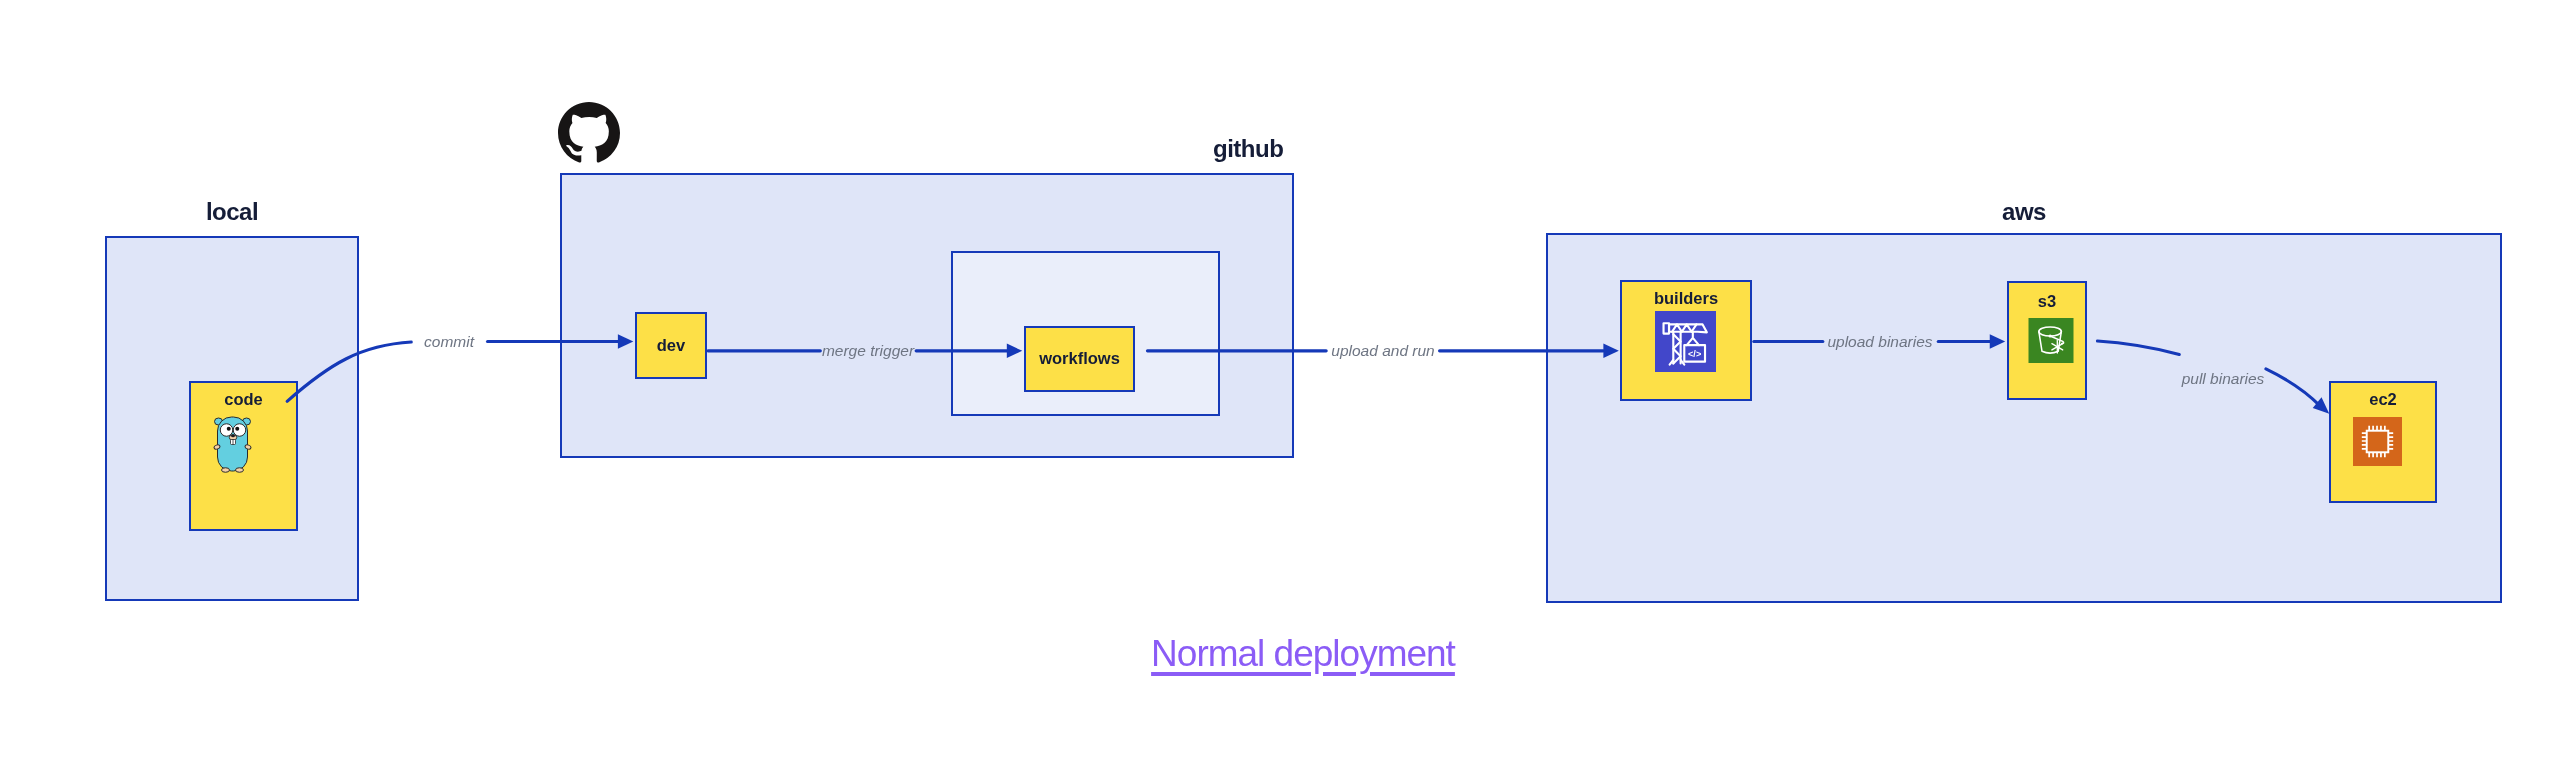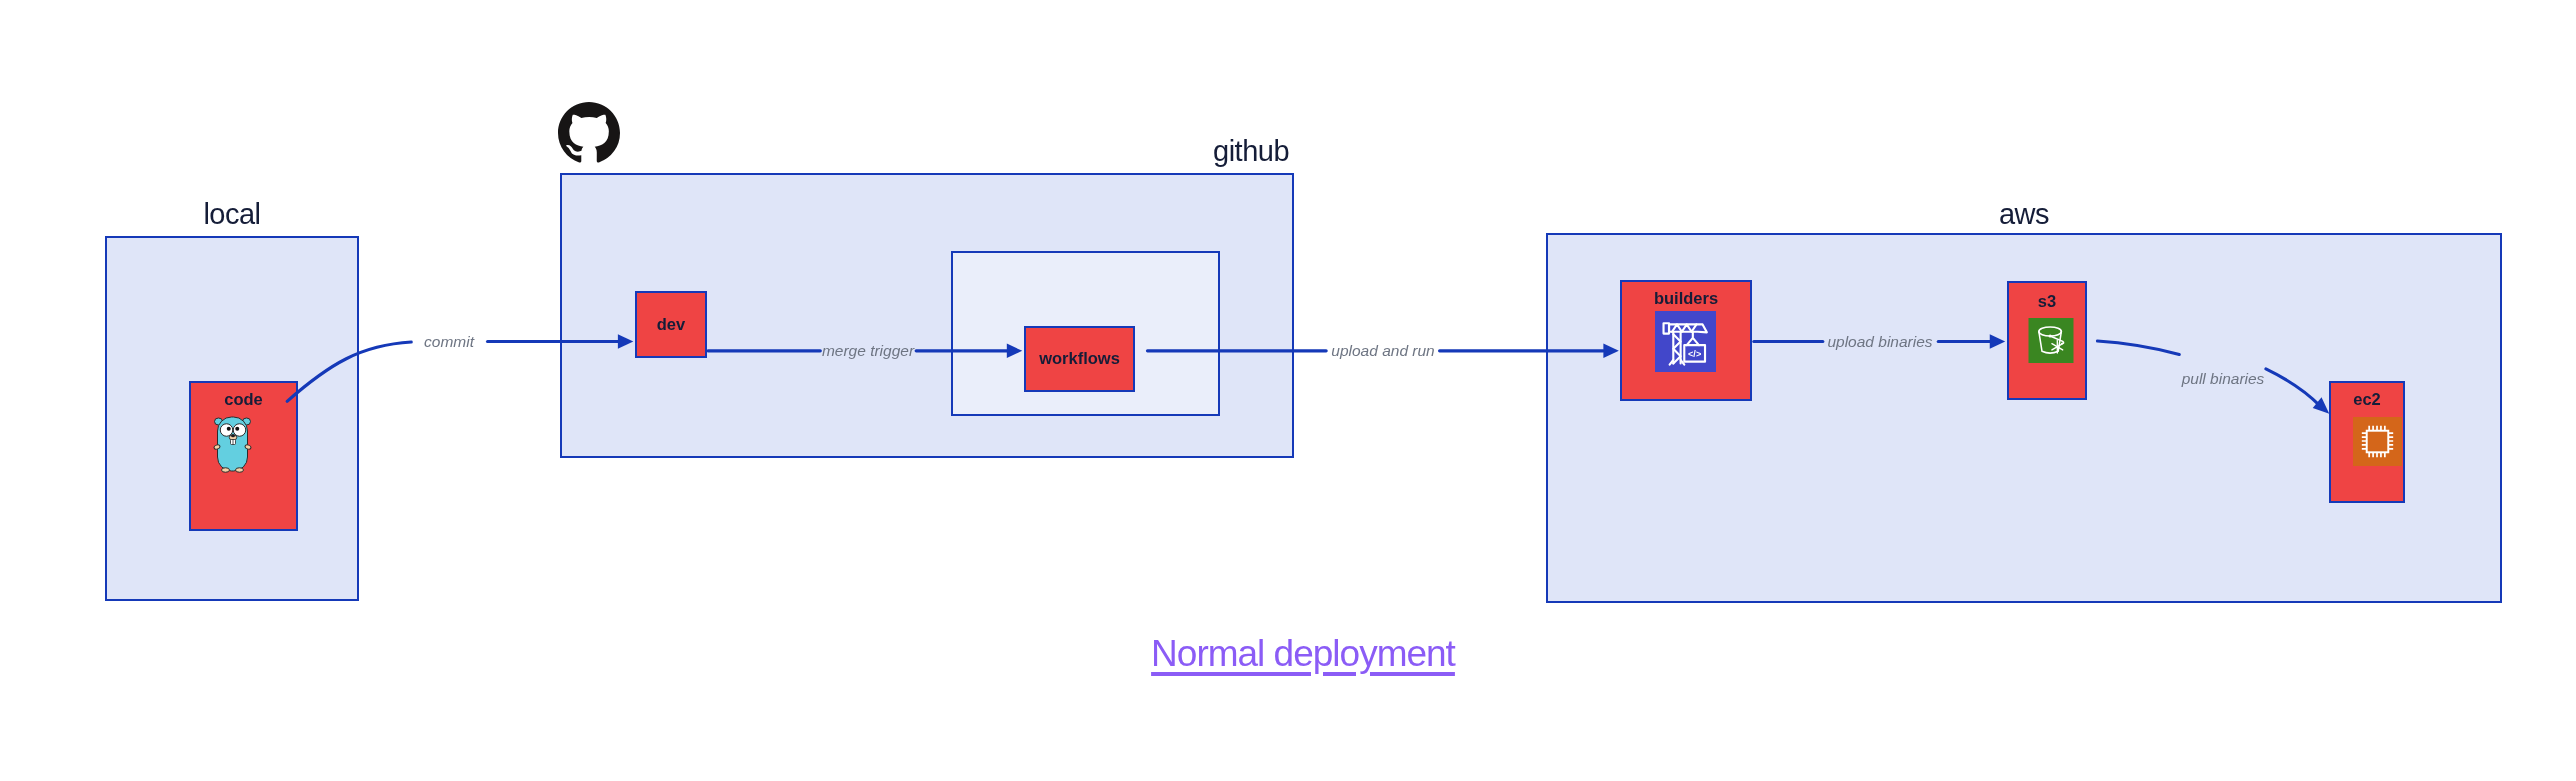--- a/index.html
+++ b/index.html
@@ -6,26 +6,26 @@
   #canvas{
     position:relative;width:2604px;height:781px;background:#ffffff;
     font-family:"Liberation Sans",sans-serif;overflow:hidden;
   }
   .section{
     position:absolute;box-sizing:border-box;
     background:#dfe5f8;border:2.1px solid #1539b8;
   }
   .node{
     position:absolute;box-sizing:border-box;
-    background:#ef4444;border:2.1px solid #1539b8;
+    background:#fde047;border:2.1px solid #1539b8;
   }
   .master{background:#eaeefa;}
   .section-label{
-    position:absolute;color:#151d38;font-size:29px;letter-spacing:-0.5px;
-    white-space:nowrap;line-height:1.05;
+    position:absolute;color:#151d38;font-size:24px;letter-spacing:-0.5px;
+    white-space:nowrap;line-height:1.05;font-weight:bold;
   }
   .centered{transform:translateX(-50%);}
   .node-label{
     position:absolute;left:0;right:0;text-align:center;
     color:#151d38;font-size:16.5px;font-weight:bold;white-space:nowrap;
   }
   .node-label.toppad{top:7.2px;}
   .node-label.middle{top:50%;transform:translateY(-54%);}
   .edge-label{
     position:absolute;color:#6e7583;font-size:15.5px;font-style:italic;
@@ -80,21 +80,21 @@
     </g>
     <circle cx="30.5" cy="27.5" r="4" fill="#111111"></circle>
     <circle cx="47.5" cy="27.5" r="4" fill="#111111"></circle>
     <ellipse cx="39" cy="41.5" rx="4" ry="3" fill="#1f1f1f"></ellipse>
     <g stroke="#2b2b2b" stroke-width="1.6">
       <rect x="34" y="49" width="10" height="10" rx="2" fill="#ffffff"></rect>
       <line x1="39" y1="49" x2="39" y2="59"></line>
     </g>
   </svg>
 
-  <div class="node" style="left:635px;top:291px;width:72px;height:67px;">
+  <div class="node" style="left:635px;top:312px;width:72px;height:67px;">
     <div class="node-label middle">dev</div>
   </div>
 
   <div class="node" style="left:1024px;top:326px;width:111px;height:66px;">
     <div class="node-label middle">workflows</div>
   </div>
 
   <div class="node" style="left:1620px;top:280px;width:132px;height:121px;">
     <div class="node-label toppad">builders</div>
   </div>
@@ -126,21 +126,21 @@
       <path d="M48 40 L76 52 Q81 56 74 57"></path>
     </g>
     <circle cx="48" cy="40" r="3.5" fill="#ffffff"></circle>
     <g stroke="#ffffff" stroke-width="3" stroke-linecap="round">
       <path d="M64 50 L64 78"></path>
       <path d="M52 57 L76 71"></path>
       <path d="M76 57 L52 71"></path>
     </g>
   </svg>
 
-  <div class="node" style="left:2329px;top:381px;width:76px;height:122px;">
+  <div class="node" style="left:2329px;top:381px;width:108px;height:122px;">
     <div class="node-label toppad">ec2</div>
   </div>
 
   <svg class="icon" style="left:2353px;top:417px;" width="49" height="49" viewBox="0 0 100 100">
     <rect x="0" y="0" width="100" height="100" fill="#d4661a"></rect>
     <rect x="28" y="28" width="44" height="44" fill="none" stroke="#ffffff" stroke-width="4"></rect>
     <g stroke="#ffffff" stroke-width="3.5">
       <path d="M33 18 V28 M41 18 V28 M49 18 V28 M57 18 V28 M65 18 V28"></path>
       <path d="M33 72 V82 M41 72 V82 M49 72 V82 M57 72 V82 M65 72 V82"></path>
       <path d="M18 33 H28 M18 41 H28 M18 49 H28 M18 57 H28 M18 65 H28"></path>

